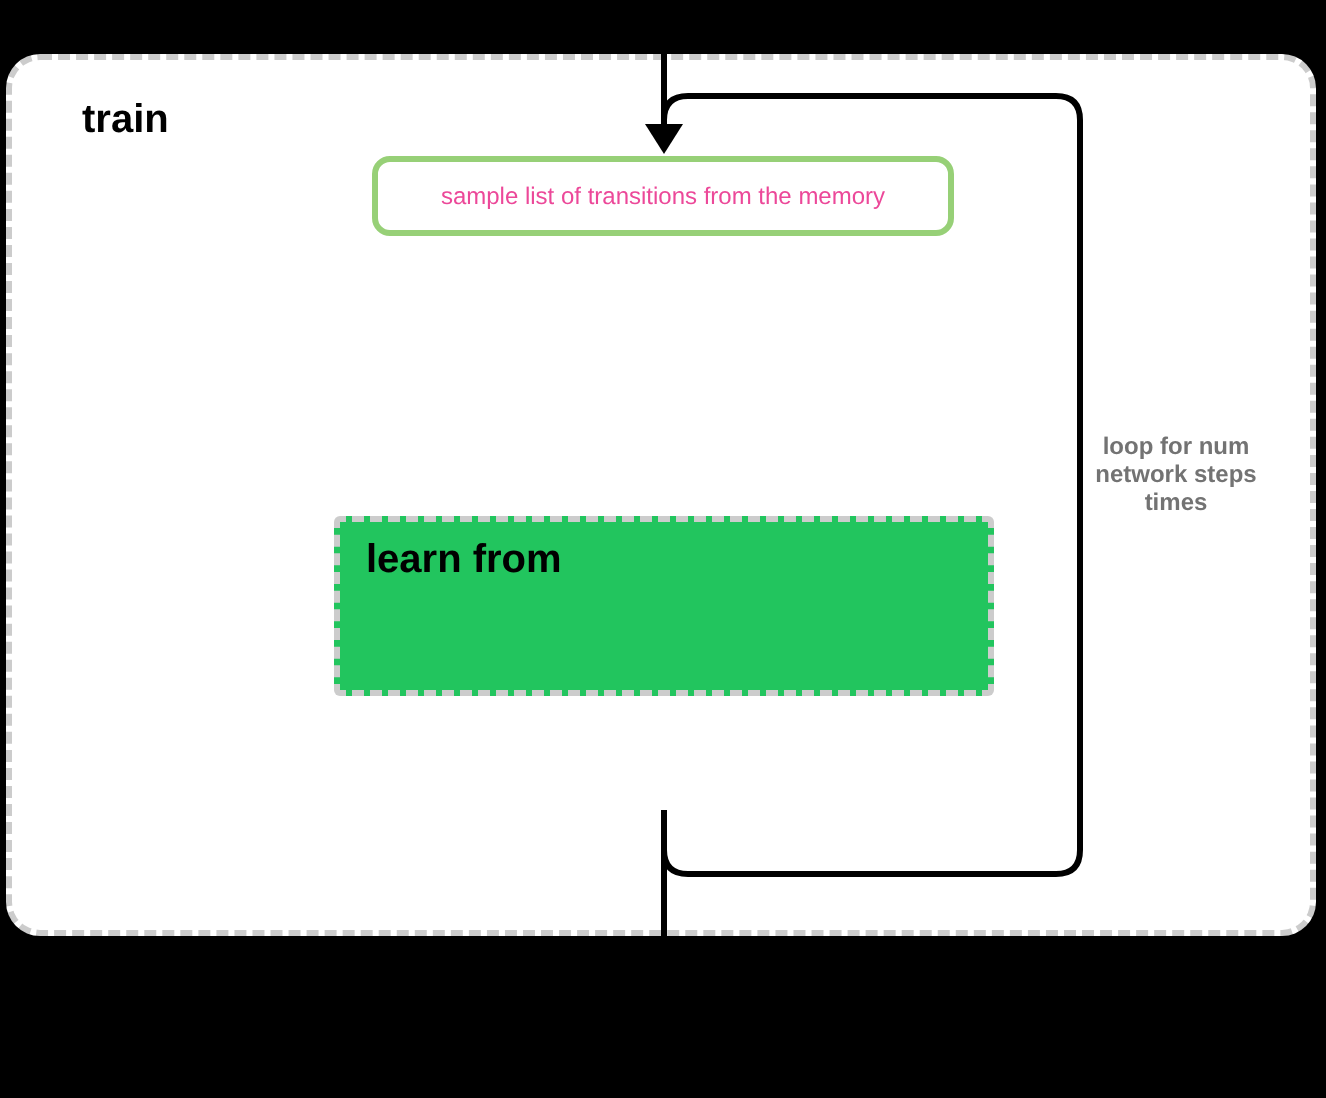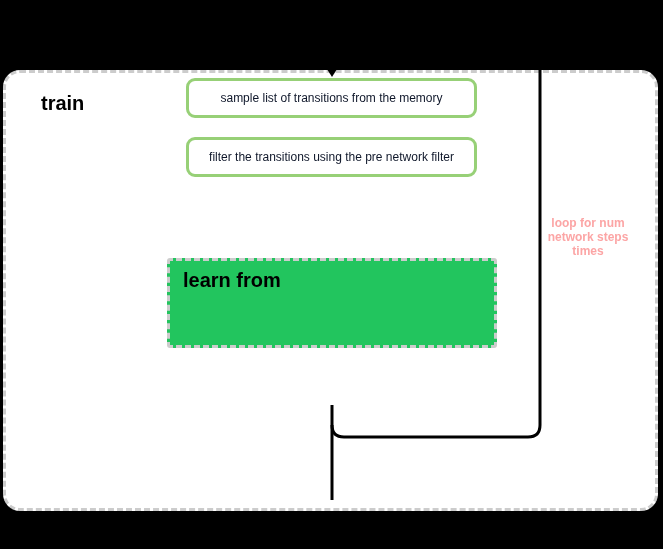--- a/index.html
+++ b/index.html
@@ -16,21 +16,20 @@
     position: absolute;
     left: 3px;
     top: 27px;
     width: 655px;
     height: 441px;
     box-sizing: border-box;
     background: #ffffff;
     border: 3px dashed #cccccc;
     border-radius: 17px;
     z-index: 0;
-    margin-top: 43px;
   }
   .container-title {
     position: absolute;
     left: 35px;
     top: 19px;
     font-size: 20px;
     font-weight: bold;
     color: #000000;
   }
   .connectors {
@@ -50,21 +49,21 @@
     box-sizing: border-box;
     background: #ffffff;
     border: 3px solid #97d077;
     border-radius: 9px;
     display: flex;
     align-items: center;
     justify-content: center;
     text-align: center;
     font-size: 12px;
     line-height: 14px;
-    color: #0f172a;
+    color: #ec4899;
     z-index: 3;
   }
   .step-1 { top: 78px; }
   .step-2 { top: 137px; }
   .step-3 { top: 197px; }
   .step-final { top: 366px; }
   .learn-group {
     position: absolute;
     left: 167px;
     top: 258px;
@@ -82,21 +81,21 @@
   }
   .loop-annotation {
     position: absolute;
     left: 538px;
     top: 216px;
     width: 100px;
     text-align: center;
     font-size: 12px;
     font-weight: bold;
     line-height: 14px;
-    color: #fca5a5;
+    color: #737373;
     z-index: 2;
   }
 </style>
 </head>
 <body>
 
 <div class="canvas">
 
   <div class="container">
     <div class="container-title">train</div>
@@ -104,21 +103,20 @@
 
   <svg class="connectors" width="663" height="549" viewBox="0 0 663 549" xmlns="http://www.w3.org/2000/svg">
     <line x1="332" y1="0" x2="332" y2="63" stroke="#000000" stroke-width="3"></line>
     <polygon points="332,77 322.5,62 341.5,62" fill="#000000"></polygon>
     <path d="M332 60 Q332 48 344 48 L528 48 Q540 48 540 60 L540 425 Q540 437 528 437 L344 437 Q332 437 332 425" fill="none" stroke="#000000" stroke-width="3" stroke-linejoin="round"></path>
     <line x1="332" y1="405" x2="332" y2="500" stroke="#000000" stroke-width="3"></line>
   </svg>
 
   <div class="step step-1">sample list of transitions from the memory</div>
 
-  <div class="step step-2">filter the transitions using the pre network filter</div>
 
 
   <div class="learn-group">
     <div>learn from</div>
   </div>
 
 
   <div class="loop-annotation">
     <div>loop for num</div>
     <div>network steps</div>

